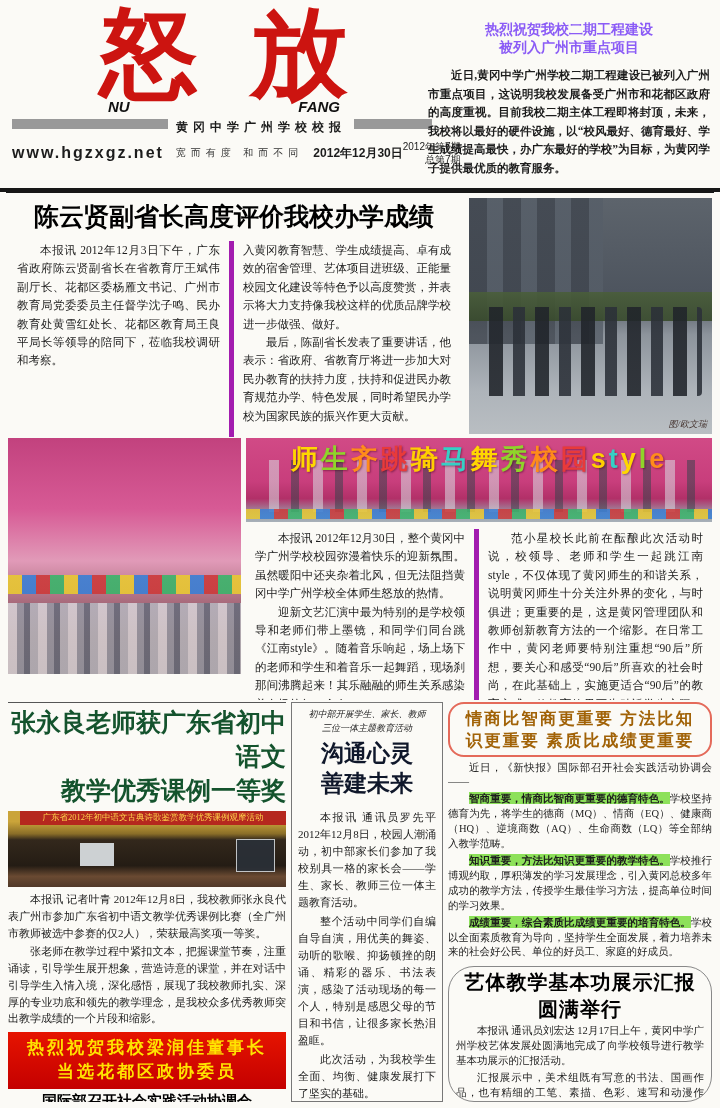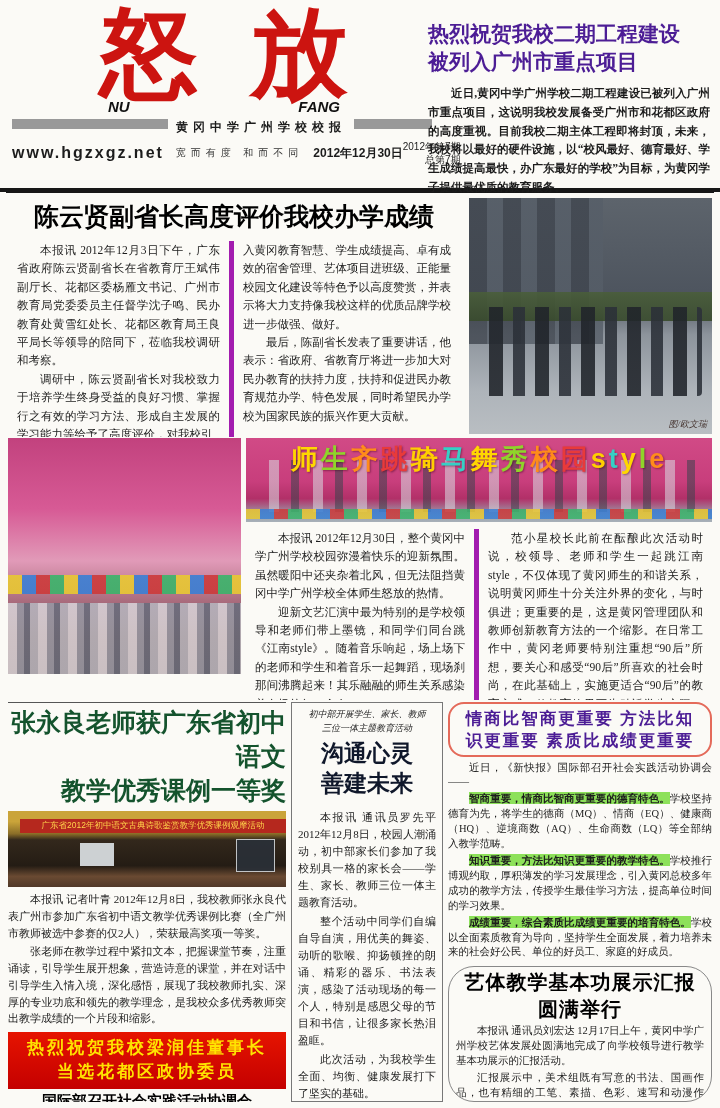--- a/index.html
+++ b/index.html
@@ -27,21 +27,21 @@
   .info-row { display:flex; align-items:center; margin-top:4px;
               font-family:"Liberation Sans", sans-serif; }
   .site { font-weight:bold; font-size:16px; letter-spacing:2px; }
   .slogan { font-size:10px; letter-spacing:5px; margin-left:12px; color:#333;
             font-family:"Liberation Serif", serif; white-space:nowrap; }
   .hdate { font-size:12px; font-weight:bold; margin-left:10px; white-space:nowrap; }
   .issue { margin-left:auto; font-size:10px; text-align:right; line-height:1.35;
            white-space:nowrap; }
   .lead { position:absolute; right:10px; top:20px; width:282px; }
   .lead-title { font-family:"Liberation Sans", sans-serif; font-weight:bold;
-                font-size:21px; line-height:1.32; color:#4c1d95; }
+                font-size:14px; text-align:center; line-height:1.32; color:#8b5cf6; }
   .lead-body { margin-top:9px; font-size:11.5px; line-height:1.62; text-align:justify;
                text-indent:2em; font-weight:600; }
   
   .chen { display:flex; height:246px; padding:6px 8px 4px; }
   .chen-left { width:452px; }
   .chen-title { font-family:Liberation Mono, monospace; font-weight:bold;
                 font-size:25px; text-align:center; margin:2px 0 8px; color:#000; }
   .chen-cols { display:flex; height:196px; overflow:hidden; }
   .chen-col { width:50%; font-size:11.5px; line-height:1.6; text-align:justify;
               padding:0 9px; }
@@ -80,23 +80,23 @@
   .band-cols { display:flex; flex:1; padding-top:7px; overflow:hidden; }
   .band-col { width:50%; font-size:11.5px; line-height:1.6; text-align:justify; padding:0 9px; }
   .band-col p { margin:0; text-indent:2em; }
   
   .bottom { display:flex; height:408px; padding:2px 8px 6px; }
   .b-left { width:278px; border-top:1px solid #555; padding-top:3px; overflow:hidden; }
   .zhang-title { font-family:"Liberation Sans", sans-serif; font-weight:bold;
     font-size:25px; text-align:right; line-height:1.35; color:#14532d; }
   .zhang-photo { height:76px; margin-top:4px; position:relative; overflow:hidden;
     background:linear-gradient(180deg,#caa43a 14%,#8a6e28 30%,#33281c 38%,#241c14 72%,#6a4a32 86%,#503828 100%); }
-  .zhang-banner { position:absolute; top:8px; left:0; right:0; background:#b5281e;
+  .zhang-banner { position:absolute; top:0; left:0; right:0; background:#b5281e;
     color:#ffd24a; font-size:8.5px; text-align:center; padding:1px 0; white-space:nowrap;
-    overflow:hidden; font-family:Liberation Sans, sans-serif;margin-left:12px; }
+    overflow:hidden; font-family:Liberation Serif, serif;margin-left:12px; }
   .zhang-photo .screen { position:absolute; background:#dfe4e8; opacity:.9; }
   .zhang-photo .s1 { left:26%; top:42%; width:12%; height:30%; }
   .zhang-photo .s2 { right:4%; top:36%; width:14%; height:44%; background:#2a3038; border:1px solid #cfd4d8; }
   .zhang-body { margin-top:4px; }
   .zhang-body p, .intl-body p { font-size:11px; line-height:1.52; text-indent:2em;
     text-align:justify; margin:2px 0; }
   .congrats { margin:5px 0 3px; padding:4px 2px 5px;
     background:linear-gradient(180deg,#e61400,#c40000);
     color:#ffe400; font-family:"Liberation Sans", sans-serif; font-weight:bold;
     text-align:center; font-size:17px; line-height:1.4; letter-spacing:3px; }
@@ -111,21 +111,21 @@
     font-size:23px; text-align:center; line-height:1.3; margin:3px 0 2px; color:#0f172a; }
   .gt-photo { height:90px; margin:2px 0 4px; position:relative; overflow:hidden;
     background:linear-gradient(180deg,#c8b89a 0%,#b0a084 32%,#8a7a66 55%,#5a4e42 80%,#46navy 0,#463c34 100%); }
   .gt-photo .figs { position:absolute; bottom:0; left:0; right:0; height:62%;
     background:repeating-linear-gradient(90deg,transparent 0 7px,#2a2622 7px 15px,transparent 15px 21px,#6a3a3a 21px 28px); opacity:.8; }
   .gt-body p { font-size:11px; line-height:1.55; text-indent:2em; text-align:justify; margin:2px 0; }
   
   .b-right { flex:1; margin-left:5px; display:flex; flex-direction:column; overflow:hidden; }
   .qs-box { border:2px solid #e46a5a; border-radius:16px; padding:3px 6px;
     text-align:center; font-family:"Liberation Sans", sans-serif; font-weight:bold;
-    font-size:16.5px; line-height:1.35; letter-spacing:2px; color:#4c1d95; }
+    font-size:16.5px; line-height:1.35; letter-spacing:2px; color:#a16207; }
   .qs-body { margin-top:4px; }
   .qs-body p { font-size:10.5px; line-height:1.42; text-align:justify; margin:0 0 1px; text-indent:2em; }
   .hl { background:#8de15a; font-family:"Liberation Sans", sans-serif; font-weight:bold; }
   .yiti-box { border:1px solid #888; border-radius:26px; margin-top:5px;
     padding:2px 7px 7px; flex:1; display:flex; flex-direction:column; overflow:hidden; }
   .yiti-title { font-family:"Liberation Sans", sans-serif; font-weight:bold;
     font-size:20px; text-align:center; letter-spacing:1px; color:#000; }
   .yiti-box p { font-size:10.5px; line-height:1.42; text-indent:2em; text-align:justify; margin:1px 0; }
   .yiti-photo { flex:1; margin-top:3px; position:relative; overflow:hidden; border-radius:3px;
     background:linear-gradient(180deg,#c4d4de 0%,#b2c6d2 42%,#9ab0be 58%,#b6babc 74%,#a0a4a6 82%,#8aa05a 90%,#7a9050 100%); }
@@ -170,21 +170,20 @@
       <p class="lead-body">近日,黄冈中学广州学校二期工程建设已被列入广州市重点项目，这说明我校发展备受广州市和花都区政府的高度重视。目前我校二期主体工程即将封顶，未来，我校将以最好的硬件设施，以“校风最好、德育最好、学生成绩提高最快，办广东最好的学校”为目标，为黄冈学子提供最优质的教育服务。</p>
     </div>
   </div>
 
   <div class="chen">
     <div class="chen-left">
       <div class="chen-title">陈云贤副省长高度评价我校办学成绩</div>
       <div class="chen-cols">
         <div class="chen-col col-rule">
           <p>本报讯 2012年12月3日下午，广东省政府陈云贤副省长在省教育厅王斌伟副厅长、花都区委杨雁文书记、广州市教育局党委委员主任督学沈子鸣、民办教育处黄雪红处长、花都区教育局王良平局长等领导的陪同下，莅临我校调研和考察。</p>
-          <p>调研中，陈云贤副省长对我校致力于培养学生终身受益的良好习惯、掌握行之有效的学习方法、形成自主发展的学习能力等给予了高度评价，对我校引</p>
         </div>
         <div class="chen-col">
           <p class="noindent">入黄冈教育智慧、学生成绩提高、卓有成效的宿舍管理、艺体项目进班级、正能量校园文化建设等特色予以高度赞赏，并表示将大力支持像我校这样的优质品牌学校进一步做强、做好。</p>
           <p>最后，陈副省长发表了重要讲话，他表示：省政府、省教育厅将进一步加大对民办教育的扶持力度，扶持和促进民办教育规范办学、特色发展，同时希望民办学校为国家民族的振兴作更大贡献。</p>
         </div>
       </div>
     </div>
     <div class="chen-photo">
       <div class="bldg"></div>
       <div class="bush"></div>

